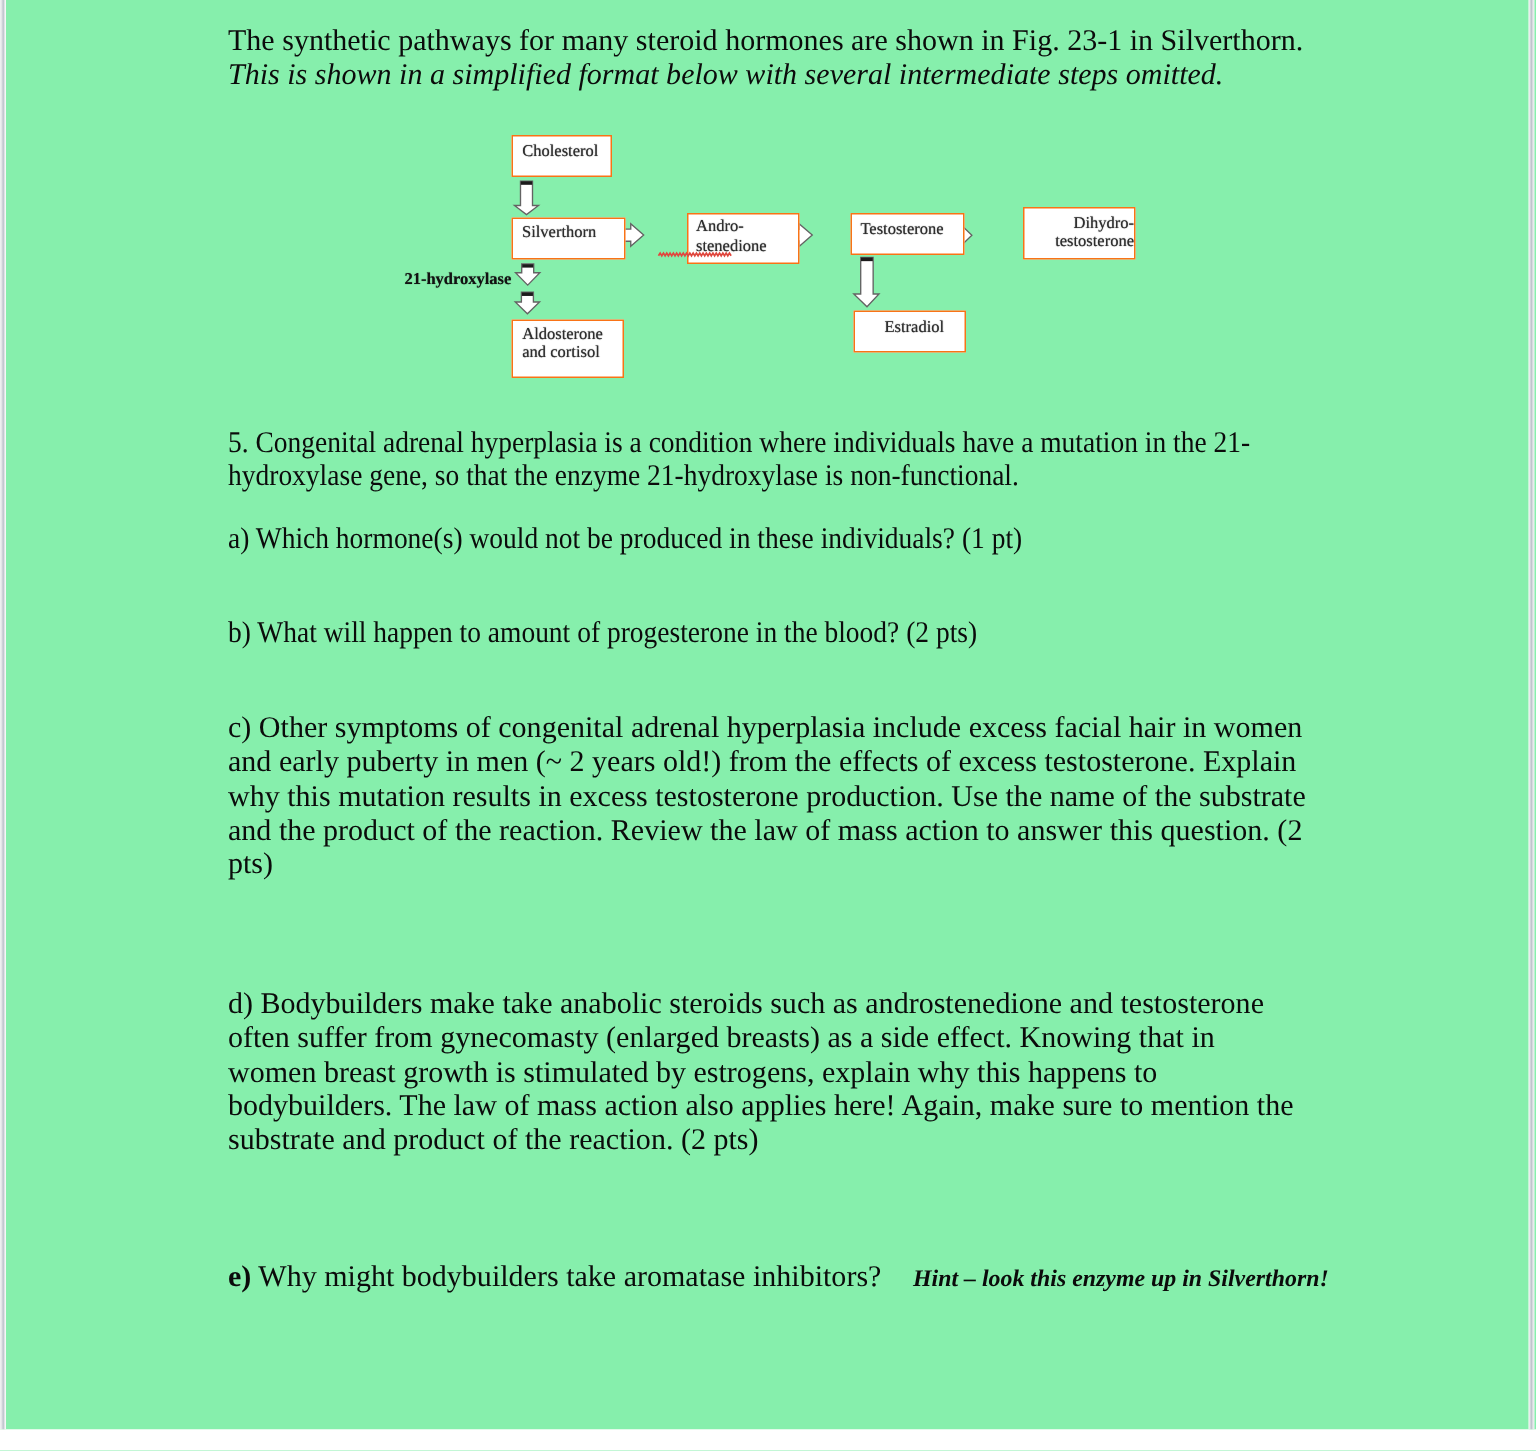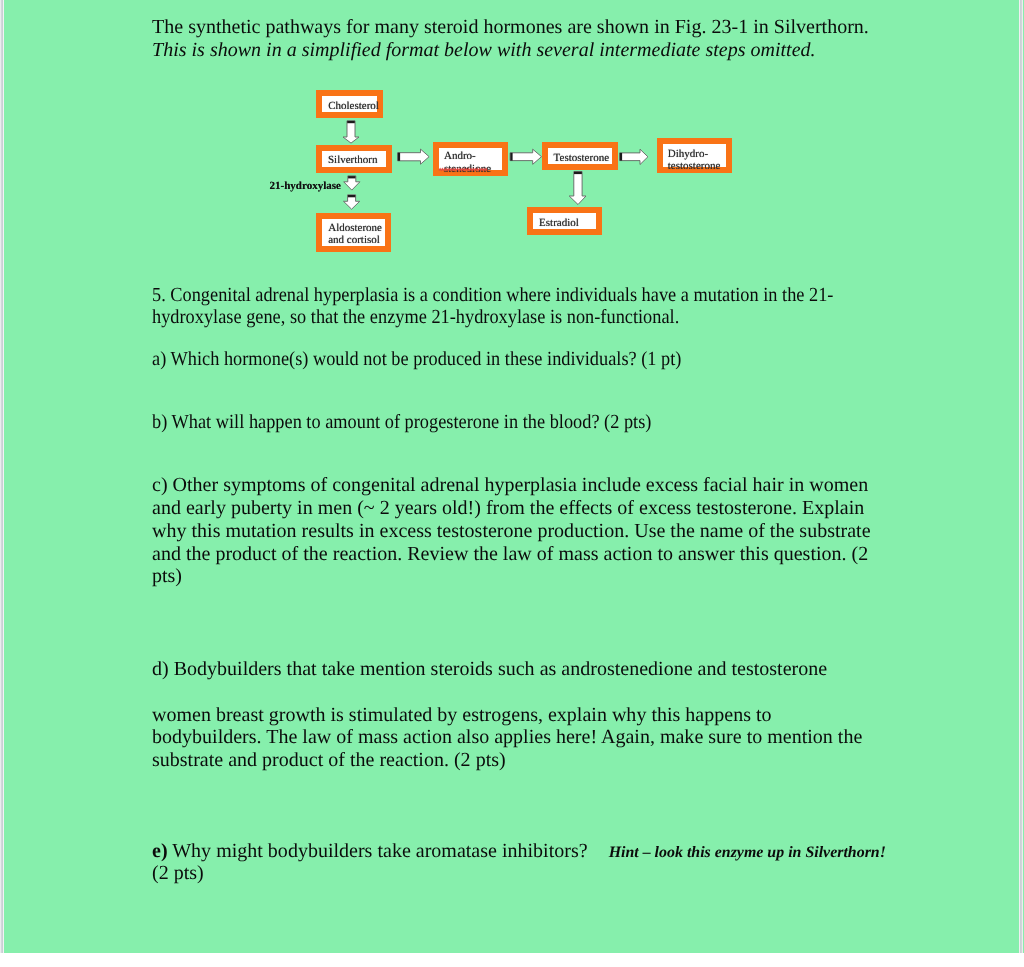--- a/index.html
+++ b/index.html
@@ -55,28 +55,29 @@
   
   #diagram {
     position: absolute;
     left: 0px;
     top: 0px;
     width: 1024px;
     height: 280px;
   }
   .node {
     position: absolute;
-    border: 6px solid #f97316;
+    border: 1px solid #f97316;
     background: #fff;
     font-size: 11px;
     line-height: 12.6px;
     color: #2e2e2e;
     text-shadow: 0 0 0.7px rgba(46,46,46,0.85);
     box-sizing: border-box;
     white-space: nowrap;
+    margin-left: 25px;
   }
   .node span { display: block; }
   .enzyme-label {
     position: absolute;
     font-size: 11px;
     font-weight: bold;
     color: #121212;
     text-shadow: 0 0 0.6px rgba(18,18,18,0.7);
     white-space: nowrap;
   }
@@ -148,43 +149,42 @@
       <span>stenedione</span>
     </div>
     <svg class="squiggle" width="50" height="5" viewBox="0 0 50 5" style="left:439.4px;top:168.3px;">
       <path d="M0 2.5 L1.1 0.7 L2.2 2.5 L3.3 0.7 L4.4 2.5 L5.5 0.7 L6.6 2.5 L7.7 0.7 L8.8 2.5 L9.9 0.7 L11.0 2.5 L12.1 0.7 L13.2 2.5 L14.3 0.7 L15.4 2.5 L16.5 0.7 L17.6 2.5 L18.7 0.7 L19.8 2.5 L20.9 0.7 L22.0 2.5 L23.1 0.7 L24.2 2.5 L25.3 0.7 L26.4 2.5 L27.5 0.7 L28.6 2.5 L29.7 0.7 L30.8 2.5 L31.9 0.7 L33.0 2.5 L34.1 0.7 L35.2 2.5 L36.3 0.7 L37.4 2.5 L38.5 0.7 L39.6 2.5 L40.7 0.7 L41.8 2.5 L42.9 0.7 L44.0 2.5 L45.1 0.7 L46.2 2.5 L47.3 0.7 L48.4 2.5" fill="none" stroke="#e0483f" stroke-width="1.15"></path>
     </svg>
 
     <div class="node" style="left:542.1px;top:142.3px;width:75.8px;height:27.6px;padding:4.0px 0 0 5.5px;">
       <span>Testosterone</span>
     </div>
 
-    <div class="node" style="left:656.7px;top:138.3px;width:75.3px;height:34.3px;padding:3.3px 0 0 5.1px;line-height:12.7px;">
+    <div class="node" style="left:656.7px;top:138.3px;width:75.3px;height:34.3px;padding:3.3px 0 0 5.1px;line-height:12.7px;text-align:right;">
       <span>Dihydro-</span>
       <span>testosterone</span>
     </div>
 
     <div class="node" style="left:316.2px;top:213.1px;width:74.9px;height:38.6px;padding:4.0px 0 0 6px;line-height:11.4px;">
       <span>Aldosterone</span>
       <span>and cortisol</span>
     </div>
 
-    <div class="node" style="left:527px;top:207.3px;width:75.0px;height:27.6px;padding:4.0px 0 0 6.1px;">
+    <div class="node" style="left:544px;top:207.3px;width:75.0px;height:27.6px;padding:4.0px 0 0 6.1px;text-align:center;">
       <span>Estradiol</span>
     </div>
 
     <div class="enzyme-label" style="left:269.6px;top:180.1px;">21-hydroxylase</div>
   </div>
 
   <div class="para cond" style="top:283.5px;">5. Congenital adrenal hyperplasia is a condition where individuals have a mutation in the 21-hydroxylase gene, so that the enzyme 21-hydroxylase is non-functional.</div>
   <div class="para cond" style="top:347.6px;">a) Which hormone(s) would not be produced in these individuals? (1 pt)</div>
   <div class="para cond" style="top:410.7px;">b) What will happen to amount of progesterone in the blood? (2 pts)</div>
   <div class="para" style="top:474.2px;">c) Other symptoms of congenital adrenal hyperplasia include excess facial hair in women and early puberty in men (~ 2 years old!) from the effects of excess testosterone. Explain why this mutation results in excess testosterone production. Use the name of the substrate and the product of the reaction. Review the law of mass action to answer this question. (2 pts)</div>
   <div class="para" style="top:658px;">
-    <span>d) Bodybuilders that take mention steroids such as androstenedione and testosterone</span><br>
-    <br>
+    <span>d) Bodybuilders make take anabolic steroids such as androstenedione and testosterone</span><br>
+    <span>often suffer from gynecomasty (enlarged breasts) as a side effect. Knowing that in</span><br>
     <span>women breast growth is stimulated by estrogens, explain why this happens to</span><br>
     <span>bodybuilders. The law of mass action also applies here! Again, make sure to mention the</span><br>
     <span>substrate and product of the reaction. (2 pts)</span>
   </div>
   <div class="para" style="top:839.8px;white-space:nowrap;"><span class="b">e)</span><span> Why might bodybuilders take aromatase inhibitors? </span><span class="hint">Hint – look this enzyme up in Silverthorn!</span></div>
-  <div class="para" style="top:861.6px;"><span>(2 pts)</span></div>
 </div>
 
 </body></html>

